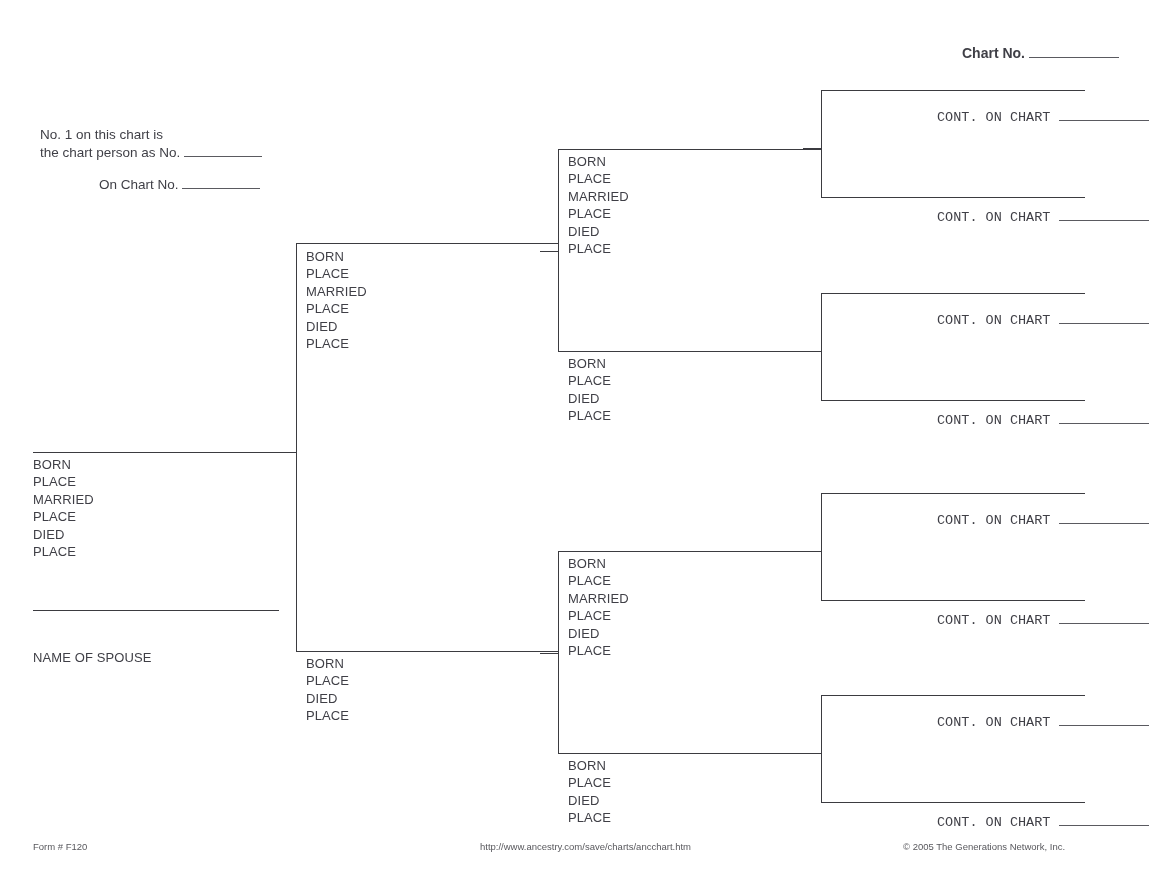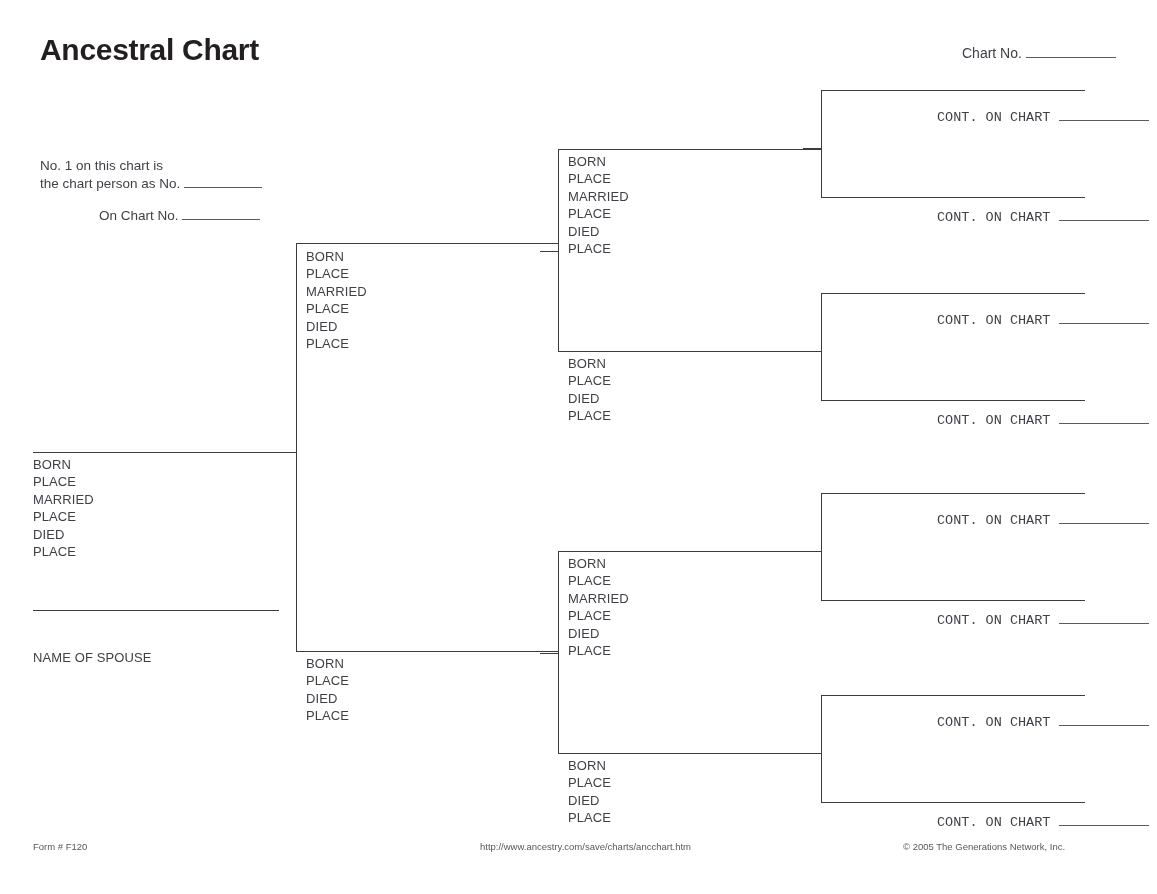--- a/index.html
+++ b/index.html
@@ -47,38 +47,38 @@
     margin-left: 3px;
     letter-spacing: -0.2px;
   }
   .chart-no {
     position: absolute;
     left: 962px;
     top: 45px;
     font-size: 14px;
     color: #3f3f46;
     white-space: nowrap;
+    font-weight: bold;
   }
   .blank {
     display: inline-block;
     border-bottom: 1px solid #5a5a60;
     vertical-align: baseline;
   }
   .blank-sm { width: 78px; }
   .blank-md { width: 90px; }
 
   
   .note {
     position: absolute;
     left: 40px;
     top: 126px;
     font-size: 13.5px;
     line-height: 18px;
     white-space: nowrap;
-    margin-top: 31px;
   }
   .note-line2 { }
   .note-line3 {
     margin-top: 14px;
     padding-left: 59px;
   }
 
   
   .fields {
     position: absolute;
@@ -127,21 +127,20 @@
   }
   .footer-left  { left: 33px; }
   .footer-mid   { left: 480px; }
   .footer-right { left: 903px; }
 </style>
 </head>
 <body>
 
 <div id="page">
 
-  <div class="chart-title">Ancestral Chart</div>
 
 
   <div class="chart-no">
     <span>Chart No.</span>
     <span class="blank blank-md"></span>
   </div>
 
   <div class="note">
     <div>No. 1 on this chart is</div>
     <div class="note-line2">

